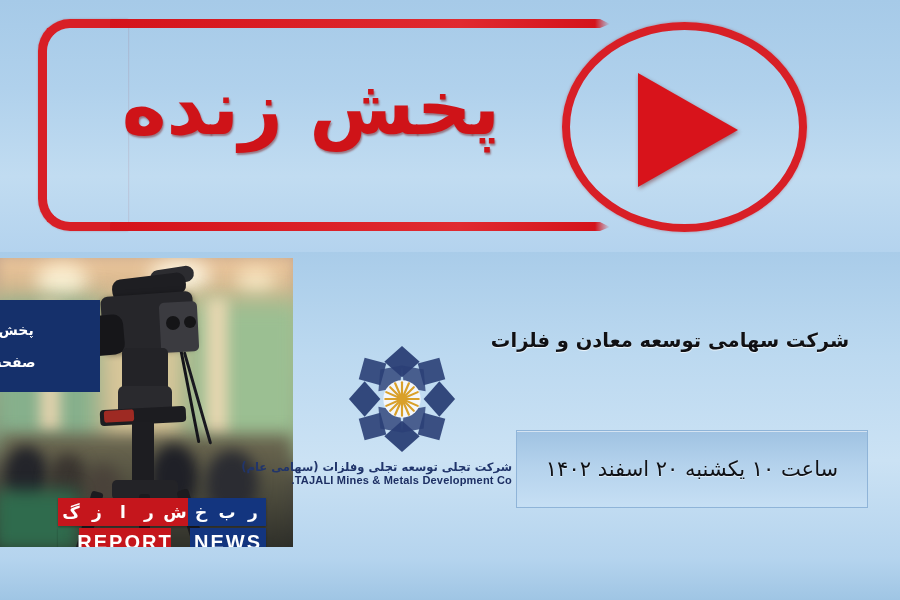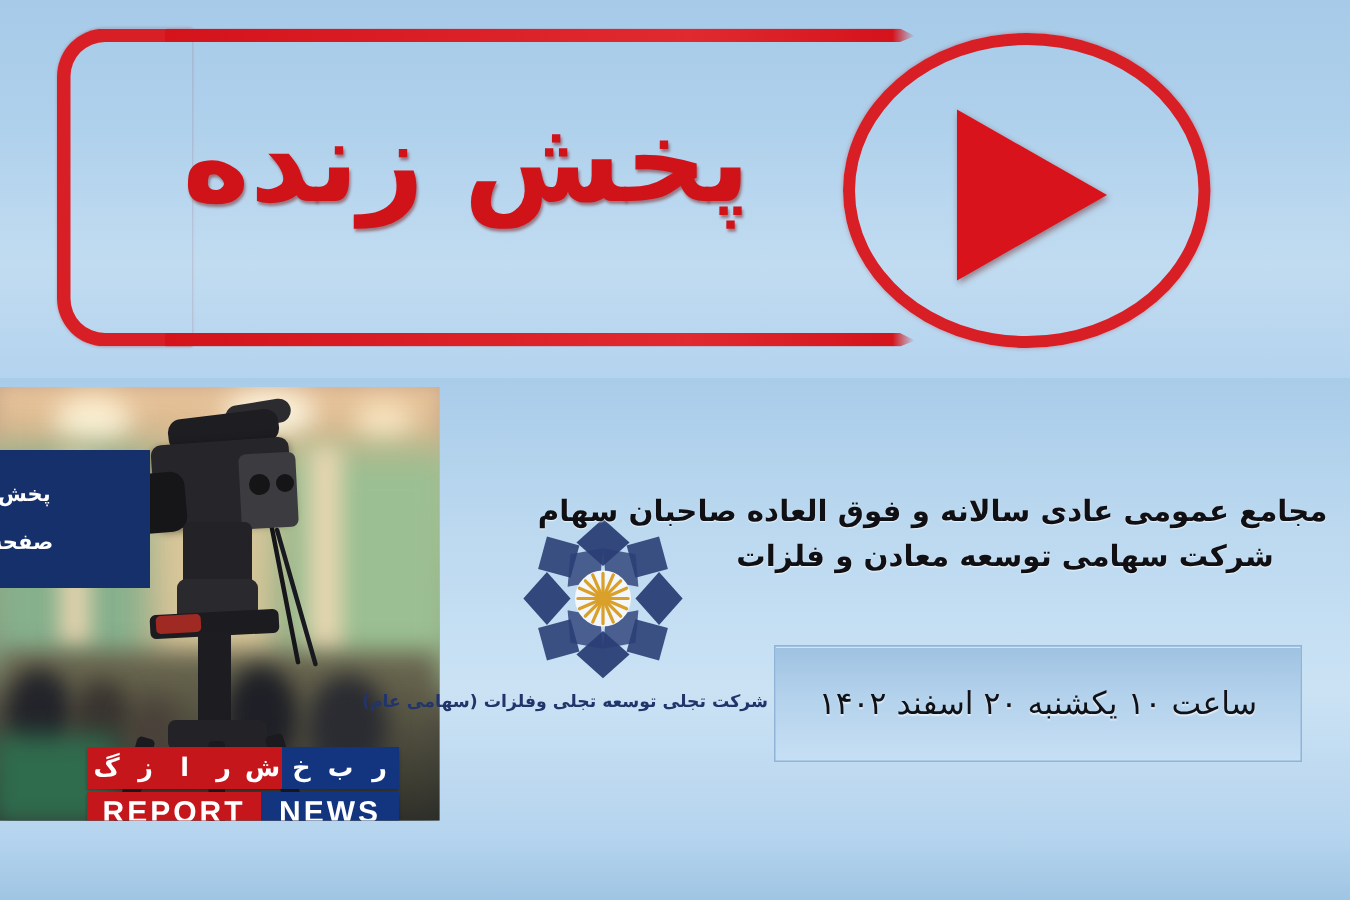--- a/index.html
+++ b/index.html
@@ -106,22 +106,22 @@
   #wm-persian{display:flex;flex-direction:row;width:208px;height:28px;overflow:hidden;
      box-shadow:0 1px 2px rgba(0,0,0,.3);}
   .wm-tile{flex:1;display:flex;align-items:center;justify-content:center;
      color:#fff;font-size:17px;font-weight:bold;}
   .wm-blue{background:#13357f;}
   .wm-red{background:#c5161c;}
   #wm-latin{display:flex;flex-direction:row;width:208px;height:28px;margin-top:2px;
      box-shadow:0 1px 2px rgba(0,0,0,.3);}
   .wm-word{display:flex;align-items:center;justify-content:center;color:#fff;
      font-weight:bold;font-size:20px;letter-spacing:2px;font-family:"Liberation Sans",sans-serif;}
-  #wm-news{background:#13357f;width:92px;}
-  #wm-report{background:#c5161c;width:116px;}
+  #wm-news{background:#13357f;width:76px;margin-left:19px;}
+  #wm-report{background:#c5161c;width:92px;}
 
   
   #tajali{position:absolute;left:292px;top:88px;width:220px;text-align:center;}
   #tajali-mark{width:118px;height:118px;margin:0 auto;position:relative;}
   #tajali-fa{margin-top:2px;font-size:11.5px;font-weight:bold;color:#21356b;direction:rtl;white-space:nowrap;}
   #tajali-en{font-size:11px;font-weight:bold;color:#1d2f63;letter-spacing:.2px;
      font-family:"Liberation Sans",sans-serif;white-space:nowrap;}
 
   
   #headline{position:absolute;left:455px;top:74px;width:430px;text-align:center;direction:rtl;}
@@ -251,24 +251,24 @@
             <line x1="60" y1="60" x2="67" y2="76"></line>
             <line x1="60" y1="60" x2="53" y2="76"></line>
             <line x1="60" y1="60" x2="44" y2="67"></line>
             <line x1="60" y1="60" x2="44" y2="53"></line>
             <line x1="60" y1="60" x2="53" y2="44"></line>
           </g>
           <circle cx="60" cy="60" r="4" fill="#d9a02a"></circle>
         </svg>
       </div>
       <div id="tajali-fa">شرکت تجلی توسعه تجلی وفلزات (سهامی عام)</div>
+      <div id="tajali-en">TAJALI Mines &amp; Metals Development Co.</div>
     </div>
 
     <div id="headline">
-      <div class="headline-line">مجامع عمومی عادی سالانه و فوق العاده صاحبان سهام</div>
       <div class="headline-line">شرکت سهامی توسعه معادن و فلزات</div>
     </div>
 
     <div id="date-box">
       <div id="date-text">ساعت   ۱۰ یکشنبه ۲۰ اسفند ۱۴۰۲</div>
     </div>
 
   </div>
 </div>
 

